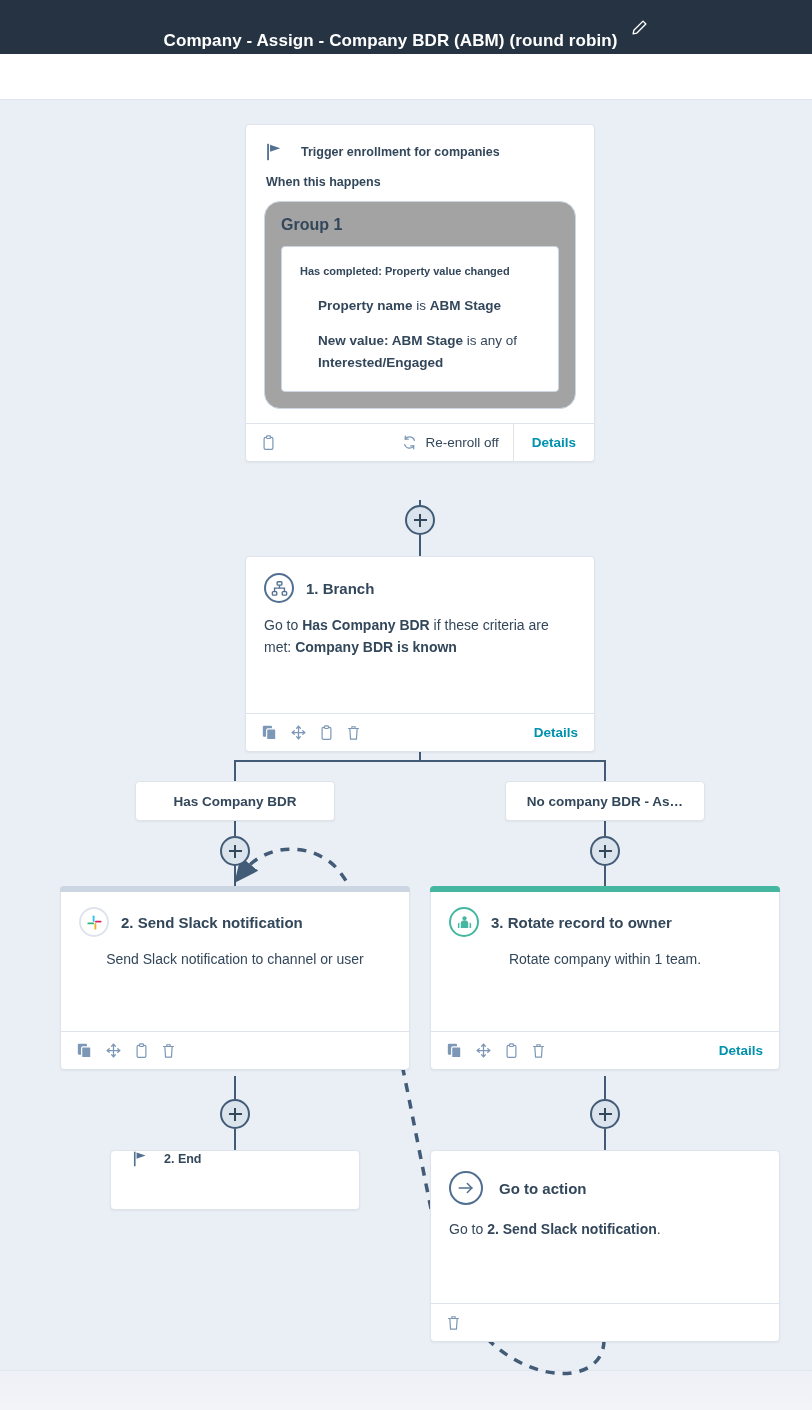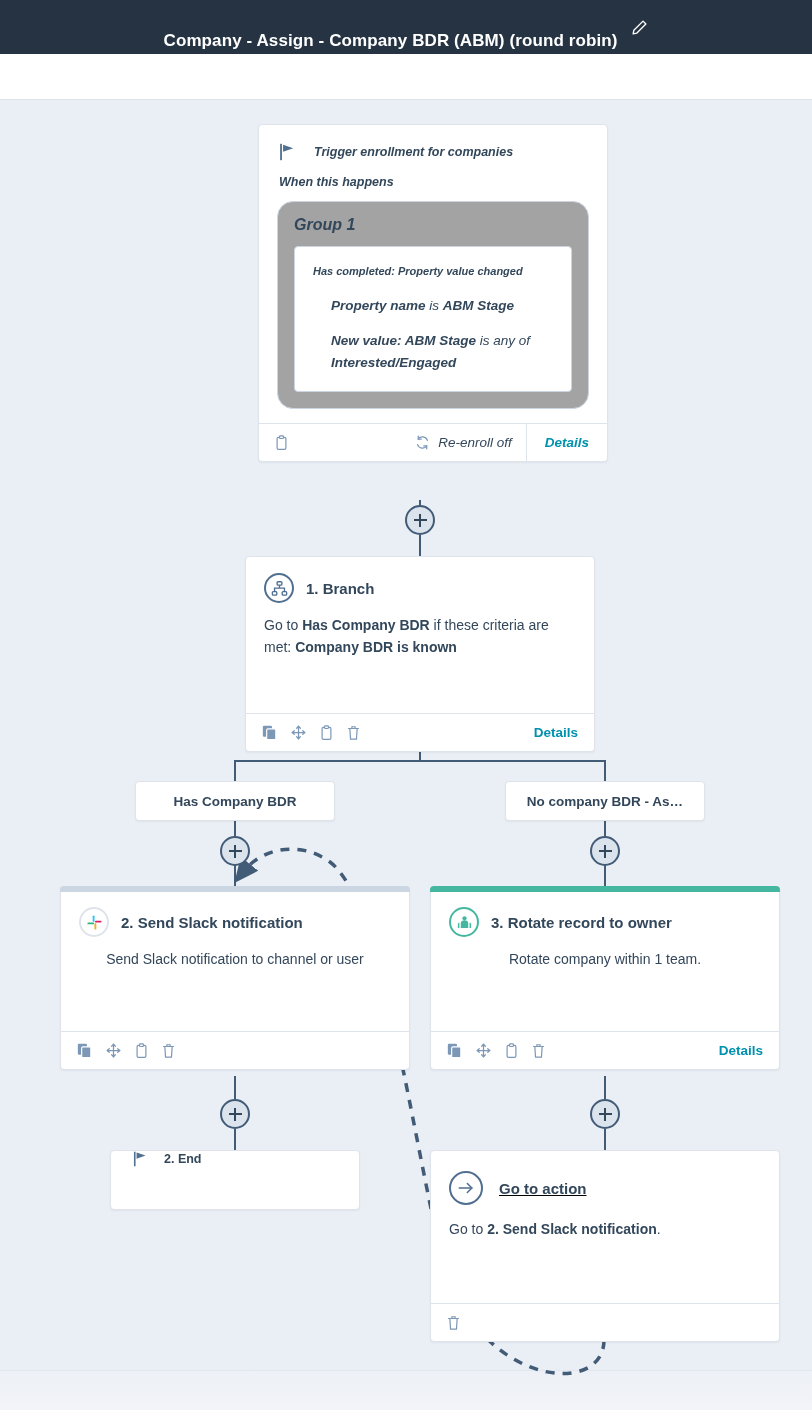--- a/index.html
+++ b/index.html
@@ -52,21 +52,21 @@
     display: flex; align-items: center; border-top: 1px solid #dfe3eb;
     padding: 9px 16px; height: 38px;
   }
   .foot-icons { display: flex; align-items: center; gap: 14px; }
   .details-link {
     margin-left: auto; color: #0091ae; font-size: 13.5px; font-weight: 700; cursor: pointer;
   }
   .topstripe { position: absolute; left: -1px; top: -1px; right: -1px; height: 6px; border-radius: 4px 4px 0 0; }
 
   
-  #trigger-card { left: 258px; top: 124px; width: 350px; font-style: italic; }
+  #trigger-card { left: 245px; top: 124px; width: 350px; }
   .trigger-head { display: flex; align-items: center; gap: 18px; padding: 18px 18px 0 20px; }
   .trigger-head-label { font-size: 12.5px; font-weight: 700; color: #33475b; }
   .when-label { padding: 14px 20px 0 20px; font-size: 12.5px; font-weight: 700; color: #33475b; }
   .group-box {
     margin: 12px 18px 14px 18px; background: #a3a3a3;
     border: 1px solid #cbd6e2; border-radius: 16px; padding: 14px 16px 16px 16px;
   }
   .group-title { font-size: 16px; font-weight: 700; color: #33475b; margin-bottom: 12px; }
   .criteria-box {
     background: #ffffff; border: 1px solid #cbd6e2; border-radius: 4px; padding: 16px 18px 18px 18px;
@@ -102,21 +102,21 @@
   #pill-right { left: 505px; top: 781px; width: 200px; }
 
   
   #slack-card  { left: 60px;  top: 886px; width: 350px; }
   #rotate-card { left: 430px; top: 886px; width: 350px; }
   #slack-card .card-body, #rotate-card .card-body { min-height: 88px; text-align: center; }
   #end-card { left: 110px; top: 1150px; width: 250px; height: 60px; display: flex; align-items: flex-start; }
   .end-inner { display: flex; align-items: center; gap: 16px; padding-left: 22px; }
   .end-label { font-size: 12.5px; font-weight: 700; color: #33475b; }
   #goto-card { left: 430px; top: 1150px; width: 350px; }
-  #goto-card .card-head { padding: 20px 18px 8px 18px; gap: 16px; text-decoration: underline; }
+  #goto-card .card-head { padding: 20px 18px 8px 18px; gap: 16px; }
   #goto-card .card-body { min-height: 90px; }
 
   
   .plus-btn {
     position: absolute; width: 30px; height: 30px; border-radius: 50%;
     background: #dbe3ed; border: 2px solid #425b76;
     display: flex; align-items: center; justify-content: center; cursor: pointer;
   }
   .plus-btn::before, .plus-btn::after {
     content: ""; position: absolute; background: #33475b;

